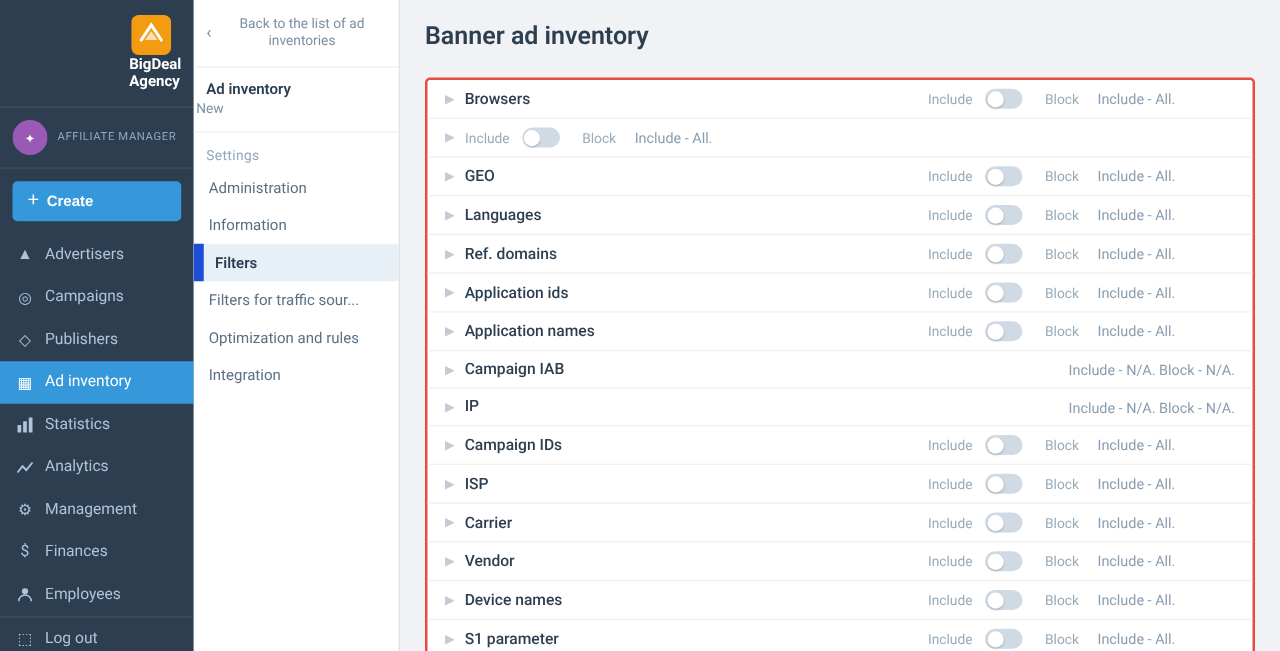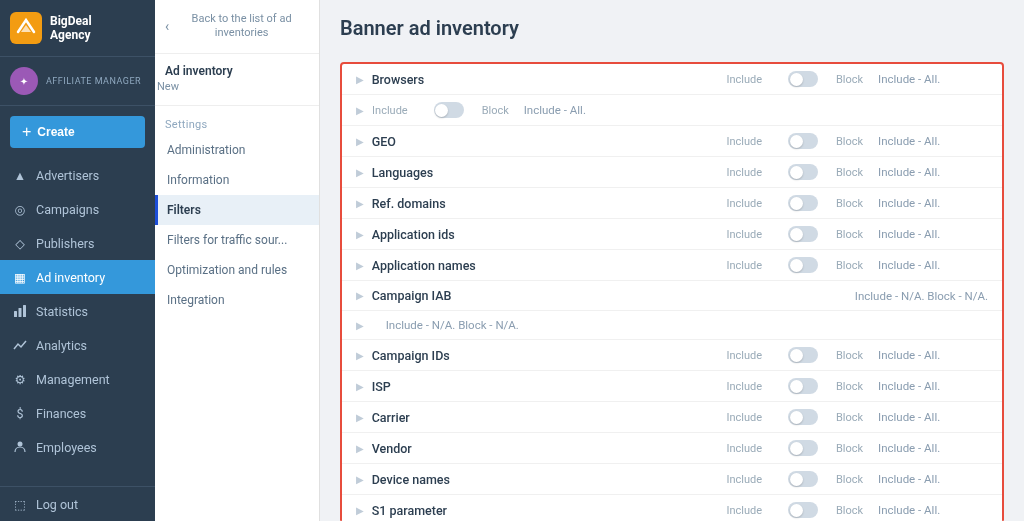--- a/index.html
+++ b/index.html
@@ -1,20 +1,20 @@
 <!DOCTYPE html>
 <html><head>
   <meta charset="utf-8">
   <style>
     * { box-sizing: border-box; margin: 0; padding: 0; }
     body { font-family: -apple-system, BlinkMacSystemFont, 'Segoe UI', Roboto, sans-serif; font-size: 13px; background: #f0f2f5; display: flex; height: 521px; overflow: hidden; }
 
     
     .sidebar { width: 155px; background: #2c3e50; display: flex; flex-direction: column; height: 100%; flex-shrink: 0; }
-    .sidebar-logo { display: flex; align-items: center; padding: 12px 10px; border-bottom: 1px solid #3d5166; }
+    .sidebar-logo { display: flex; align-items: flex-end; padding: 12px 10px; border-bottom: 1px solid #3d5166; flex-direction: column; }
     .logo-icon { width: 32px; height: 32px; margin-right: 8px; }
     .logo-text { color: #fff; font-size: 12px; font-weight: 700; line-height: 1.2; }
     .sidebar-user { display: flex; align-items: center; padding: 10px; border-bottom: 1px solid #3d5166; }
     .user-avatar { width: 28px; height: 28px; margin-right: 8px; flex-shrink: 0; }
     .user-role { color: #8fa8bf; font-size: 9px; letter-spacing: 0.5px; text-transform: uppercase; }
     .create-btn { margin: 10px; background: #3498db; color: #fff; border: none; border-radius: 4px; padding: 7px 12px; cursor: pointer; font-size: 12px; font-weight: 600; display: flex; align-items: center; gap: 6px; }
     .create-btn-plus { font-size: 16px; font-weight: 300; }
     .nav-item { display: flex; align-items: center; padding: 9px 12px; color: #b0c4d8; cursor: pointer; font-size: 12.5px; gap: 8px; }
     .nav-item.active { background: #3498db; color: #fff; }
     .nav-icon { width: 16px; height: 16px; flex-shrink: 0; display: flex; align-items: center; justify-content: center; }
@@ -23,35 +23,35 @@
 
     
     .middle-panel { width: 165px; background: #fff; border-right: 1px solid #e0e0e0; flex-shrink: 0; display: flex; flex-direction: column; }
     .back-link { display: flex; align-items: center; gap: 5px; padding: 12px 10px; color: #7a90a4; font-size: 11px; cursor: pointer; border-bottom: 1px solid #eee; }
     .back-arrow { font-size: 14px; }
     .middle-section-title { padding: 10px 10px 2px; color: #2c3e50; font-size: 12px; font-weight: 600; }
     .middle-section-sub { padding: 0 2px 8px; color: #7a90a4; font-size: 11px; }
     .middle-divider { height: 1px; background: #eee; margin: 4px 0; }
     .middle-label { padding: 8px 10px 4px; color: #8fa8bf; font-size: 11px; font-weight: 400; letter-spacing: 0.3px; }
     .middle-item { padding: 8px 12px; color: #5a7085; font-size: 12px; cursor: pointer; }
-    .middle-item.active { background: #e8f0f7; color: #2c3e50; font-weight: 600; border-left: 3px solid #1d4ed8; padding-left: 9px; }
+    .middle-item.active { background: #e8f0f7; color: #2c3e50; font-weight: 600; border-left: 8px solid #1d4ed8; padding-left: 9px; }
 
     
     .main { flex: 1; display: flex; flex-direction: column; overflow: hidden; border-radius: 23px; }
     .main-header { padding: 16px 20px 12px; background: #f0f2f5; }
     .main-title { font-size: 20px; font-weight: 600; color: #2c3e50; }
     .main-body { flex: 1; overflow-y: auto; padding: 10px 20px; }
 
     
     .filters-container { border: 2px solid #e74c3c; border-radius: 4px; background: #fff; }
     .filter-row { display: flex; align-items: center; padding: 7px 14px; border-bottom: 1px solid #f0f0f0; }
     .filter-row:last-child { border-bottom: none; }
     .filter-chevron { color: #c0ccd8; margin-right: 8px; font-size: 10px; cursor: pointer; }
     .filter-name { flex: 1; color: #2c3e50; font-size: 12.5px; font-weight: 500; cursor: pointer; }
-    .filter-include-label { color: #9aabb8; font-size: 11px; margin-right: 22px; min-width: 36px; text-align: right; }
+    .filter-include-label { color: #9aabb8; font-size: 11px; margin-right: 6px; min-width: 36px; text-align: right; }
     .filter-toggle { width: 30px; height: 16px; background: #d0dae4; border-radius: 8px; position: relative; margin: 0 4px; cursor: pointer; flex-shrink: 0; }
     .filter-toggle::after { content: ''; position: absolute; width: 13px; height: 13px; background: #fff; border-radius: 50%; top: 1.5px; left: 1.5px; box-shadow: 0 1px 2px rgba(0,0,0,0.2); }
     .filter-block-label { color: #9aabb8; font-size: 11px; margin-left: 14px; min-width: 28px; }
     .filter-status { color: #8a9db0; font-size: 11.5px; margin-left: 14px; min-width: 110px; }
 
     
     .main-body::-webkit-scrollbar { width: 5px; }
     .main-body::-webkit-scrollbar-track { background: #f0f2f5; }
     .main-body::-webkit-scrollbar-thumb { background: #c0ccd8; border-radius: 3px; }
   </style>
@@ -224,20 +224,21 @@
           <span class="filter-block-label">Block</span>
           <span class="filter-status">Include - All.</span>
         </div>
         <div class="filter-row">
           <span class="filter-chevron">▶</span>
           <span class="filter-name">Campaign IAB</span>
           <span class="filter-status">Include - N/A. Block - N/A.</span>
         </div>
         <div class="filter-row">
           <span class="filter-chevron">▶</span>
+          <span class="filter-name">IP</span>
           <span class="filter-status">Include - N/A. Block - N/A.</span>
         </div>
         <div class="filter-row">
           <span class="filter-chevron">▶</span>
           <span class="filter-name">Campaign IDs</span>
           <span class="filter-include-label">Include</span>
           <div class="filter-toggle"></div>
           <span class="filter-block-label">Block</span>
           <span class="filter-status">Include - All.</span>
         </div>

